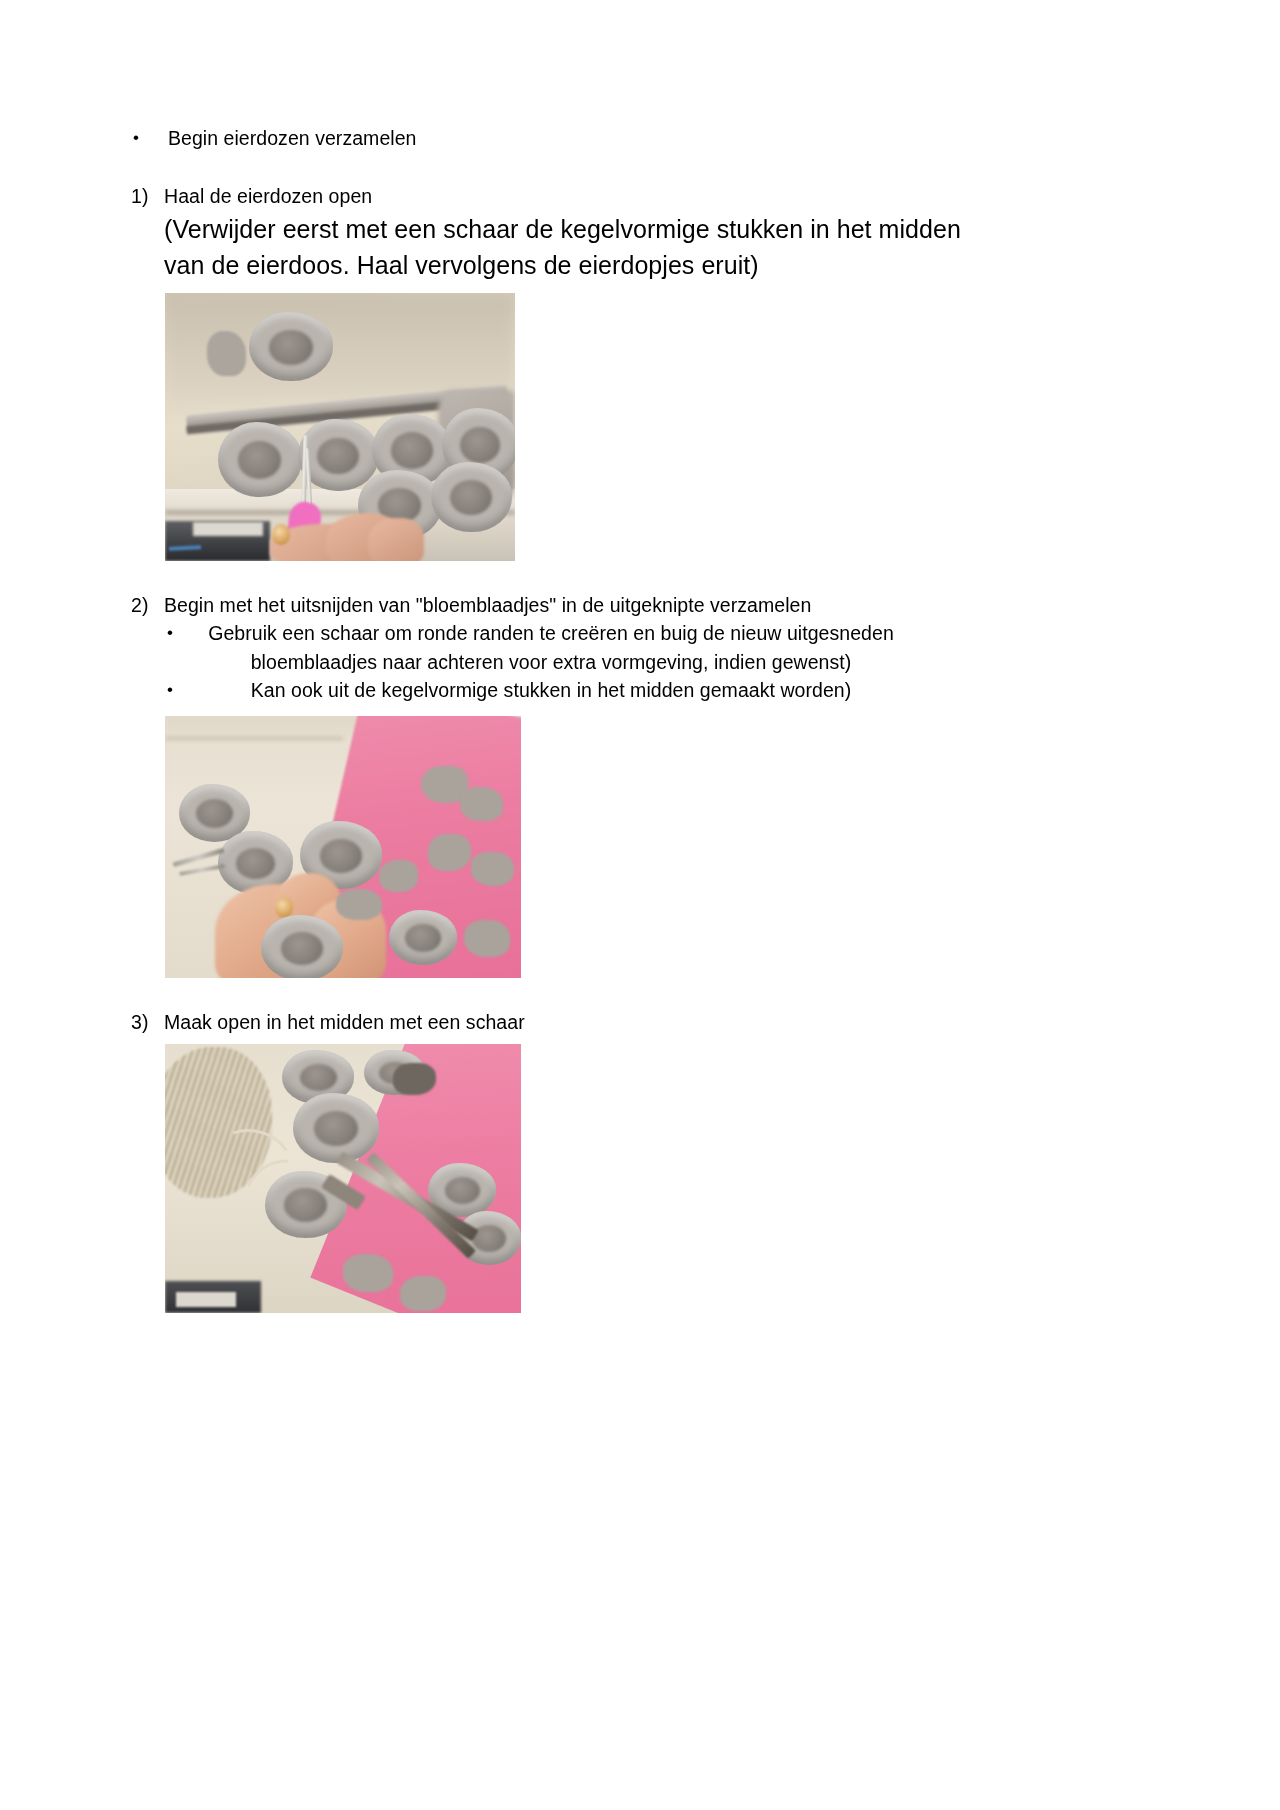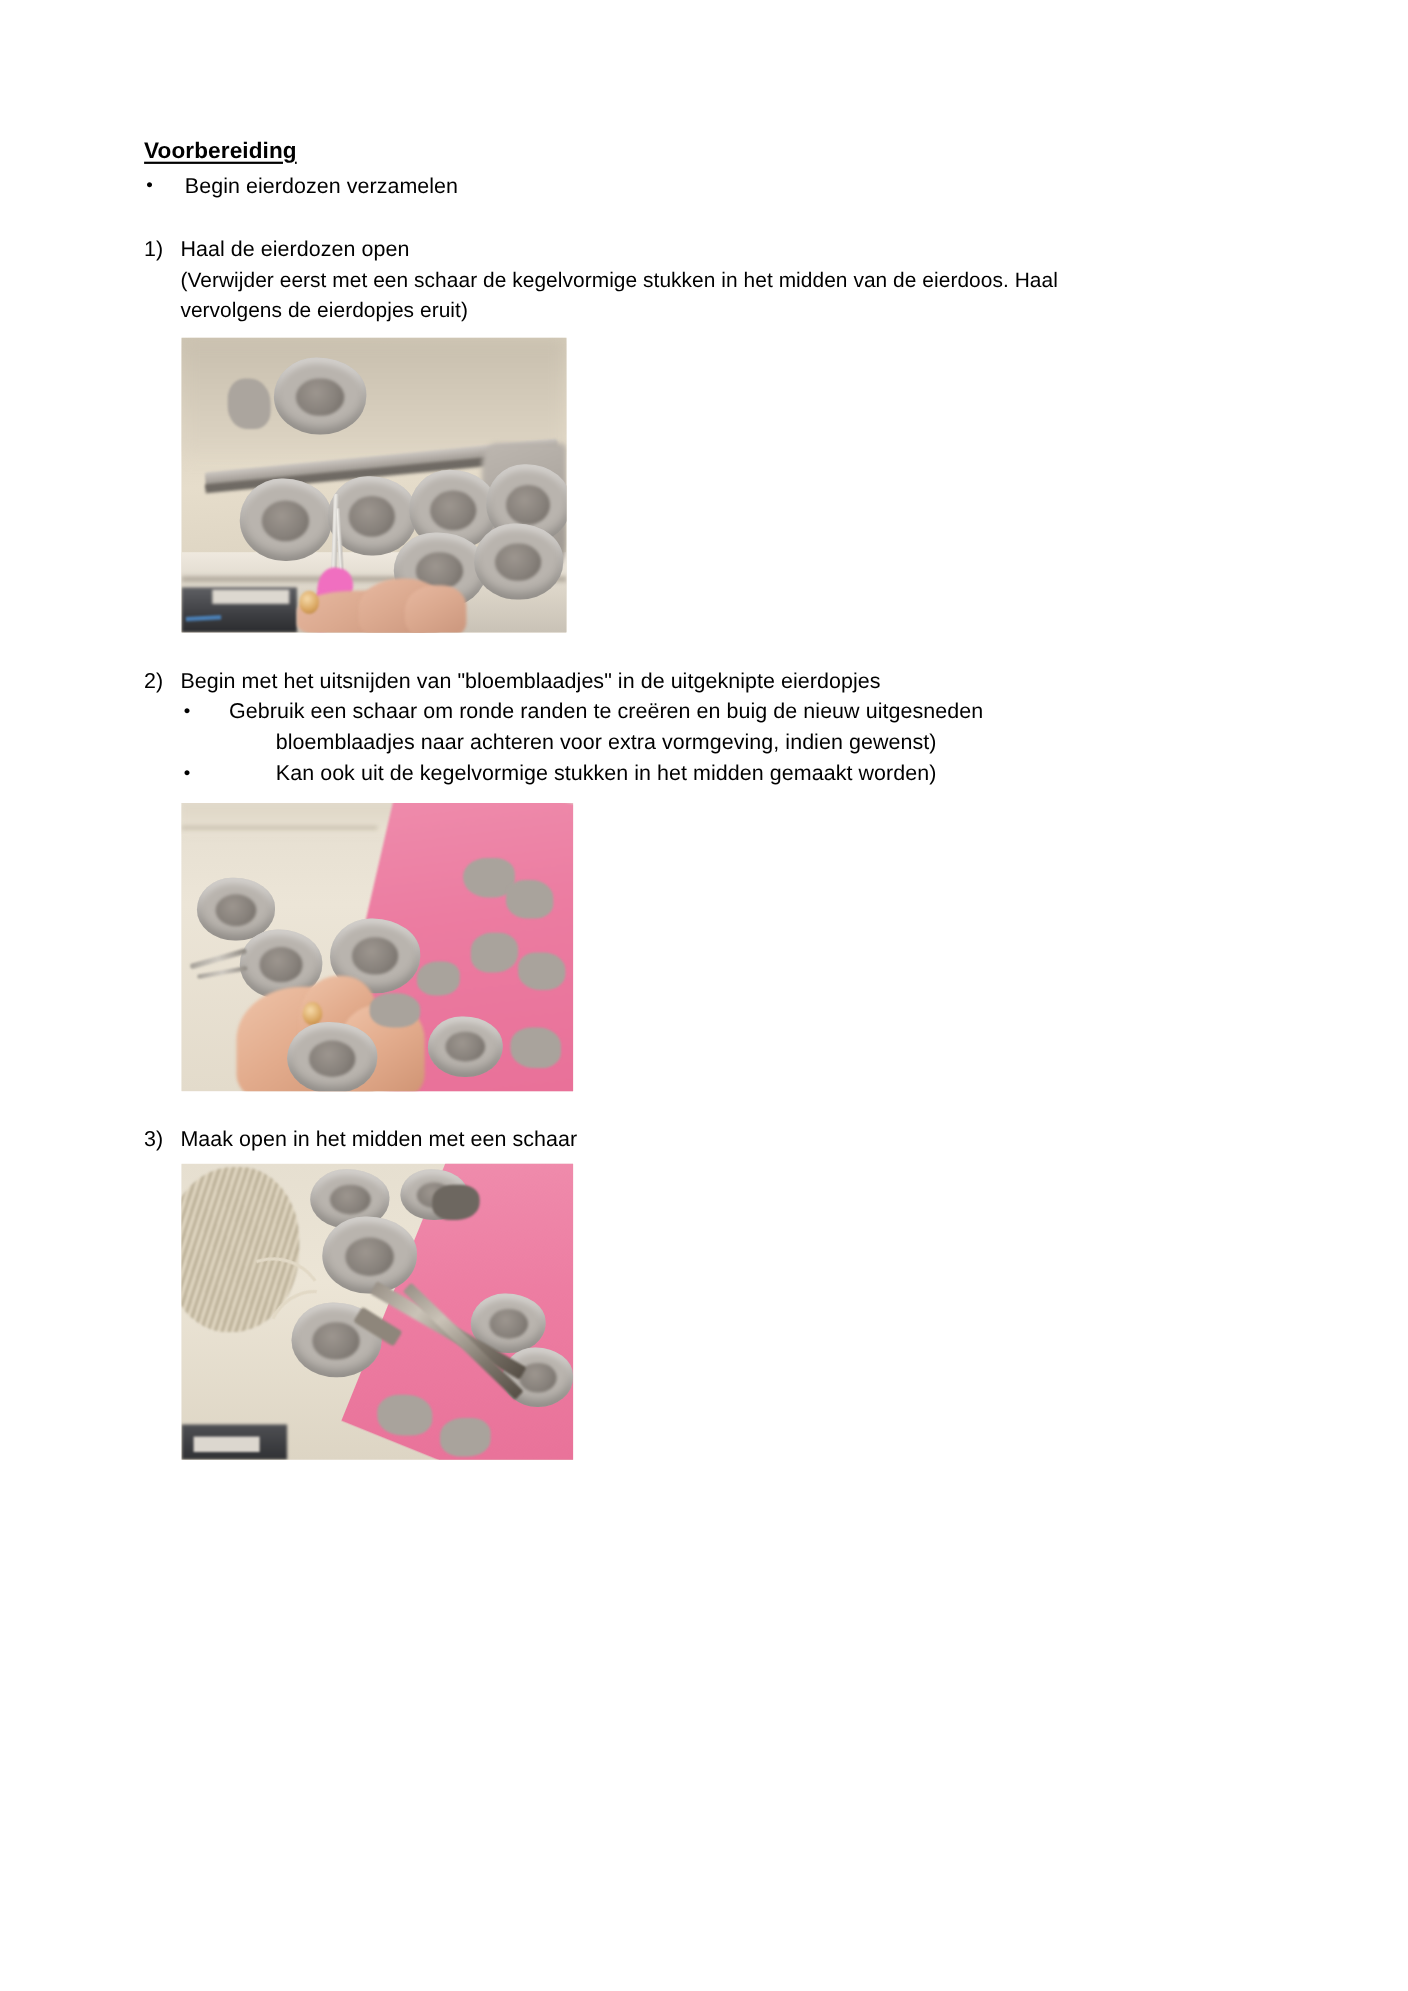--- a/index.html
+++ b/index.html
@@ -69,21 +69,21 @@
   }
   .num-row .num {
     flex: 0 0 auto;
     width: 33px;
     text-align: left;
   }
   .num-row .ntext { flex: 1 1 auto; }
 
   .para-cont {
     margin-left: 33px;
-    font-size: 19px;
+    font-size: 25px;
     line-height: 1.45;
     letter-spacing: 0.05px;
     max-width: 822px;
   }
 
   .sub-list { margin-left: 33px; }
   .sub-row {
     display: flex;
     align-items: flex-start;
     font-size: 19.5px;
@@ -294,21 +294,20 @@
     background: linear-gradient(100deg, #9a9288 0%, #cac3b7 30%, #7e766c 70%, #564f46 100%);
     filter: blur(0.9px);
   }
 </style>
 </head>
 <body>
 
 <div class="page">
   <div class="content">
 
-    <div class="heading">Voorbereiding</div>
 
     <div class="bullet-row">
       <span class="marker">•</span>
       <span class="btext">Begin eierdozen verzamelen</span>
     </div>
 
     <div class="spacer-line"></div>
 
     <div class="num-row">
       <span class="num">1)</span>
@@ -347,21 +346,21 @@
       <div class="f1-hand" style="left:30%;top:86%;width:34%;height:16%;border-radius:44% 36% 20% 30%;"></div>
       <div class="f1-hand" style="left:46%;top:82%;width:22%;height:20%;border-radius:50% 44% 26% 30%;"></div>
       <div class="f1-hand" style="left:58%;top:84%;width:16%;height:18%;border-radius:48% 40% 30% 36%;"></div>
       <div class="f1-nail" style="left:30.5%;top:86%;"></div>
     </div>
 
     <div class="spacer-line"></div>
 
     <div class="num-row">
       <span class="num">2)</span>
-      <span class="ntext">Begin met het uitsnijden van "bloemblaadjes" in de uitgeknipte eierdopjes</span>
+      <span class="ntext">Begin met het uitsnijden van "bloemblaadjes" in de uitgeknipte verzamelen</span>
     </div>
 
     <div class="sub-list">
       <div class="sub-row">
         <span class="marker">•</span>
         <span class="stext">Gebruik een schaar om ronde randen te creëren en buig de nieuw uitgesneden bloemblaadjes naar achteren voor extra vormgeving, indien gewenst)</span>
       </div>
       <div class="sub-row">
         <span class="marker">•</span>
         <span class="stext">Kan ook uit de kegelvormige stukken in het midden gemaakt worden)</span>

